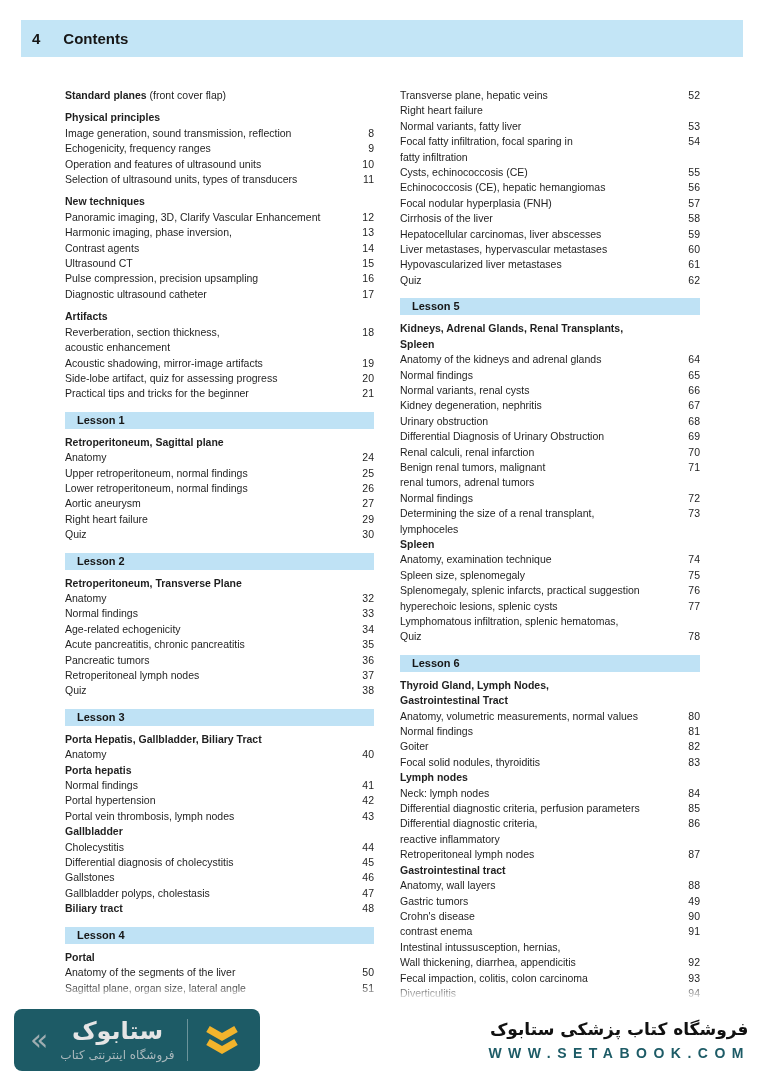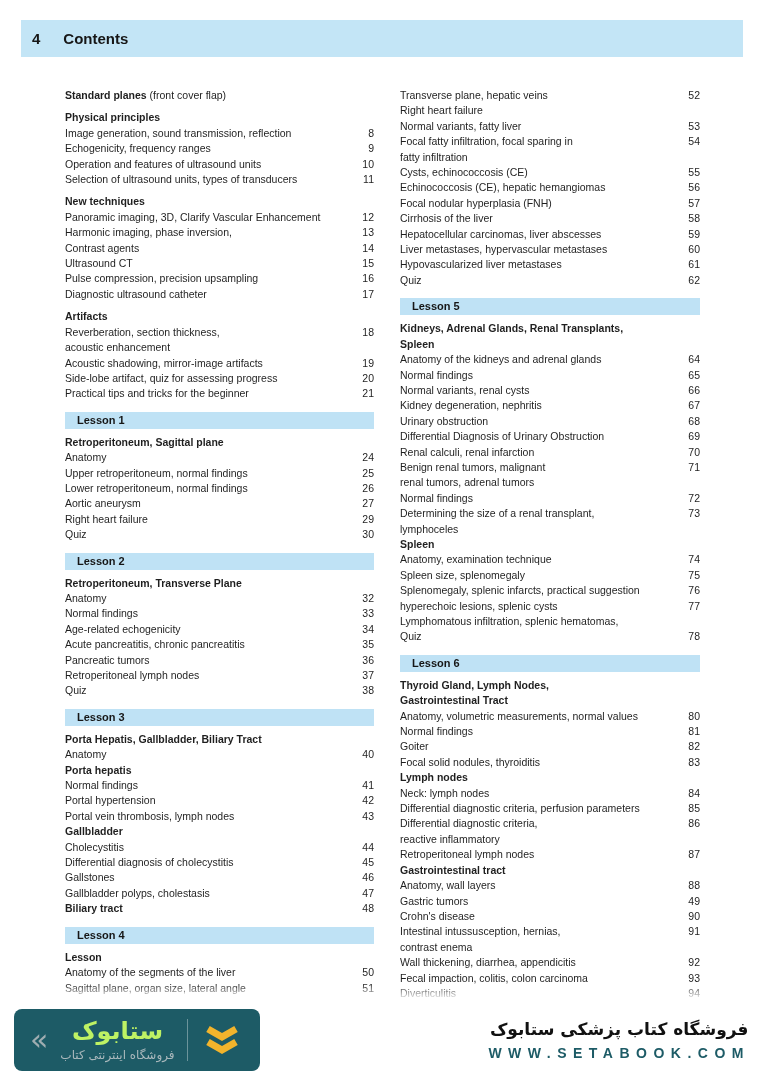--- a/index.html
+++ b/index.html
@@ -45,21 +45,21 @@
     position:absolute; bottom:0; left:0; width:764px; height:80px; background:#ffffff;
     display:flex; align-items:center; justify-content:space-between;
     padding:0 14px; box-sizing:border-box;
   }
   .logo-badge {
     height:62px; border-radius:8px; background:#1d5b66;
     display:flex; align-items:center; padding:0 16px; gap:12px; box-sizing:border-box;
   }
   .logo-chevrons { color:#9fadb1; font-size:30px; line-height:1; font-family:"DejaVu Sans", sans-serif; }
   .logo-text-block { display:flex; flex-direction:column; align-items:center; }
-  .logo-brand { font-size:24px; font-weight:bold; color:#bef264; line-height:1.1; font-family:"DejaVu Sans", sans-serif; }
+  .logo-brand { font-size:24px; font-weight:bold; color:#e5e5e5; line-height:1.1; font-family:"DejaVu Sans", sans-serif; }
   .logo-tagline { font-size:12px; color:#a9b8bc; margin-top:3px; font-family:"DejaVu Sans", sans-serif; direction:rtl; }
   .logo-divider { width:1px; height:42px; background:rgba(255,255,255,0.35); }
   .footer-right { text-align:center; }
   .store-name { font-size:17px; font-weight:bold; color:#111111; direction:rtl; font-family:"DejaVu Sans", sans-serif; }
   .website { font-size:14px; font-weight:bold; letter-spacing:6.5px; color:#1d5b66; margin-top:6px; }
 </style>
 </head>
 <body>
 
 <div class="header-bar">
@@ -309,21 +309,21 @@
         <div class="entry-page">47</div>
       </div>
       <div class="toc-entry">
         <div class="entry-text bold">
           <div>Biliary tract</div>
         </div>
         <div class="entry-page">48</div>
       </div>
       <div class="lesson-bar">Lesson 4</div>
       <div class="toc-heading">
-        <div>Lesson</div>
+        <div>Portal</div>
       </div>
       <div class="toc-entry">
         <div class="entry-text">
           <div>Anatomy of the segments of the liver</div>
         </div>
         <div class="entry-page">50</div>
       </div>
       <div class="toc-entry">
         <div class="entry-text">
           <div>Sagittal plane, organ size, lateral angle</div>
@@ -579,22 +579,22 @@
         <div class="entry-page">49</div>
       </div>
       <div class="toc-entry">
         <div class="entry-text">
           <div>Crohn's disease</div>
         </div>
         <div class="entry-page">90</div>
       </div>
       <div class="toc-entry">
         <div class="entry-text">
+          <div>contrast enema</div>
           <div>Intestinal intussusception, hernias,</div>
-          <div>contrast enema</div>
         </div>
         <div class="entry-page">91</div>
       </div>
       <div class="toc-entry">
         <div class="entry-text">
           <div>Wall thickening, diarrhea, appendicitis</div>
         </div>
         <div class="entry-page">92</div>
       </div>
       <div class="toc-entry">

